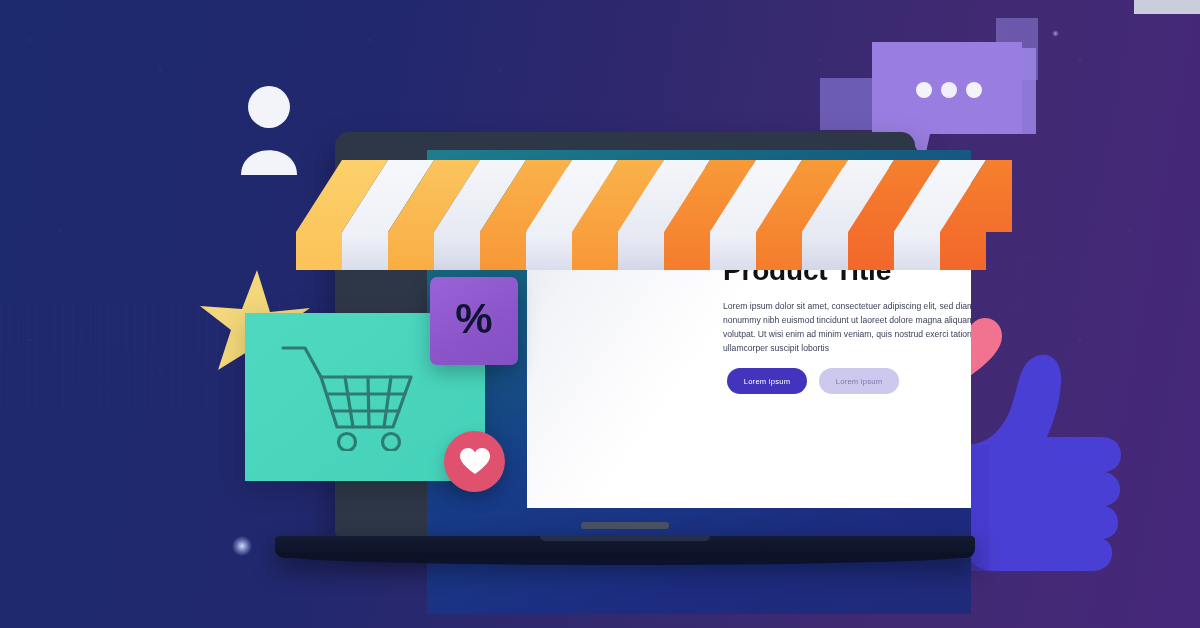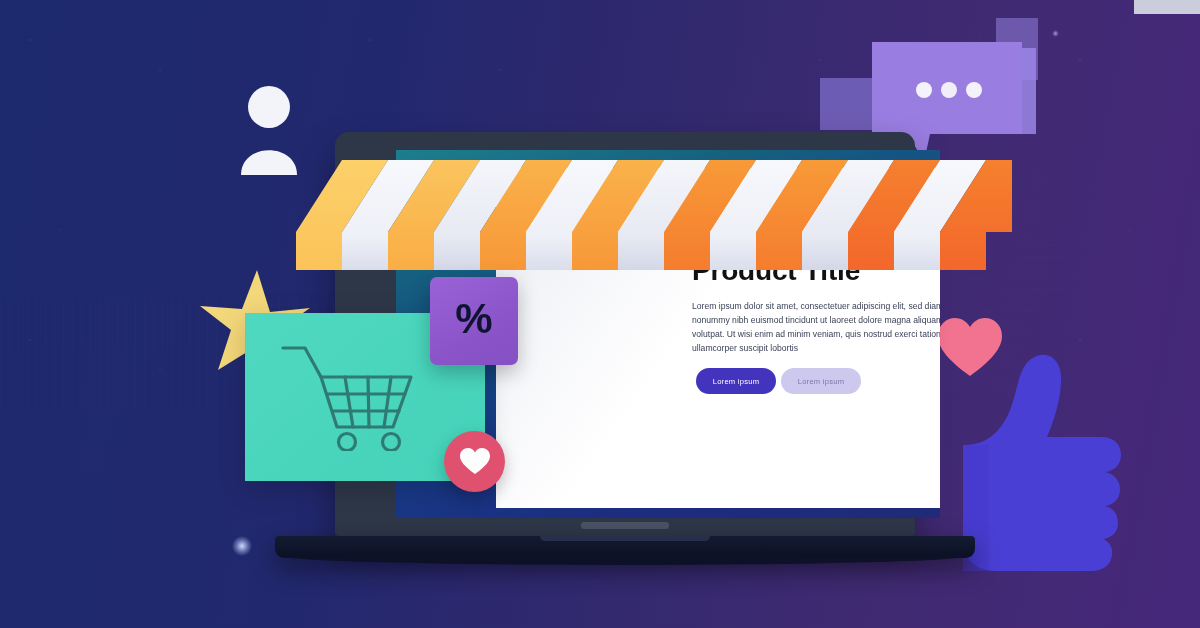--- a/index.html
+++ b/index.html
@@ -96,21 +96,21 @@
   
   #laptop { position:absolute; left:275px; top:132px; width:700px; height:440px; }
 
   #laptop-lid {
     position:absolute; left:60px; top:0; width:580px; height:404px;
     background:#2e3748;
     border-radius:14px 14px 4px 4px;
     box-shadow:0 18px 34px rgba(0,0,0,.38);
   }
   #laptop-screen {
-    position:absolute; left:61px; top:18px; width:544px; height:368px;
+    position:absolute; left:92px; top:18px; width:544px; height:464px;
     background:linear-gradient(160deg,#1d7e8e 0%,#15617f 22%,#173c88 55%,#1d2c80 80%,#202a78 100%);
     overflow:hidden;
   }
   #laptop-notch {
     position:absolute; left:50%; transform:translateX(-50%);
     top:390px; width:88px; height:7px;
     background:#4a5264; border-radius:3px;
   }
   #laptop-base {
     position:absolute; left:0; top:404px; width:700px; height:22px;
@@ -144,21 +144,21 @@
     letter-spacing:-.2px; white-space:nowrap;
   }
   #stock-label {
     position:absolute; left:430px; top:68px;
     font-size:9.5px; color:#8d93a5; letter-spacing:.6px;
   }
   #product-desc {
     position:absolute; left:196px; top:132px; width:286px;
     font-size:8.6px; line-height:1.62; color:#3b4257;
   }
-  #btn-row { position:absolute; left:200px; top:200px; display:flex; gap:5px; }
+  #btn-row { position:absolute; left:200px; top:200px; display:flex; gap:12px; }
   .pill {
     border:none; border-radius:40px;
     font-family:"Liberation Sans", sans-serif;
     font-size:7.6px; letter-spacing:.25px; cursor:pointer;
   }
   #btn-primary {
     width:80px; height:26px; background:#4334bd; color:#ffffff;
   }
   #btn-secondary {
     width:80px; height:26px; background:#cdc9ee; color:#7d77ab;

